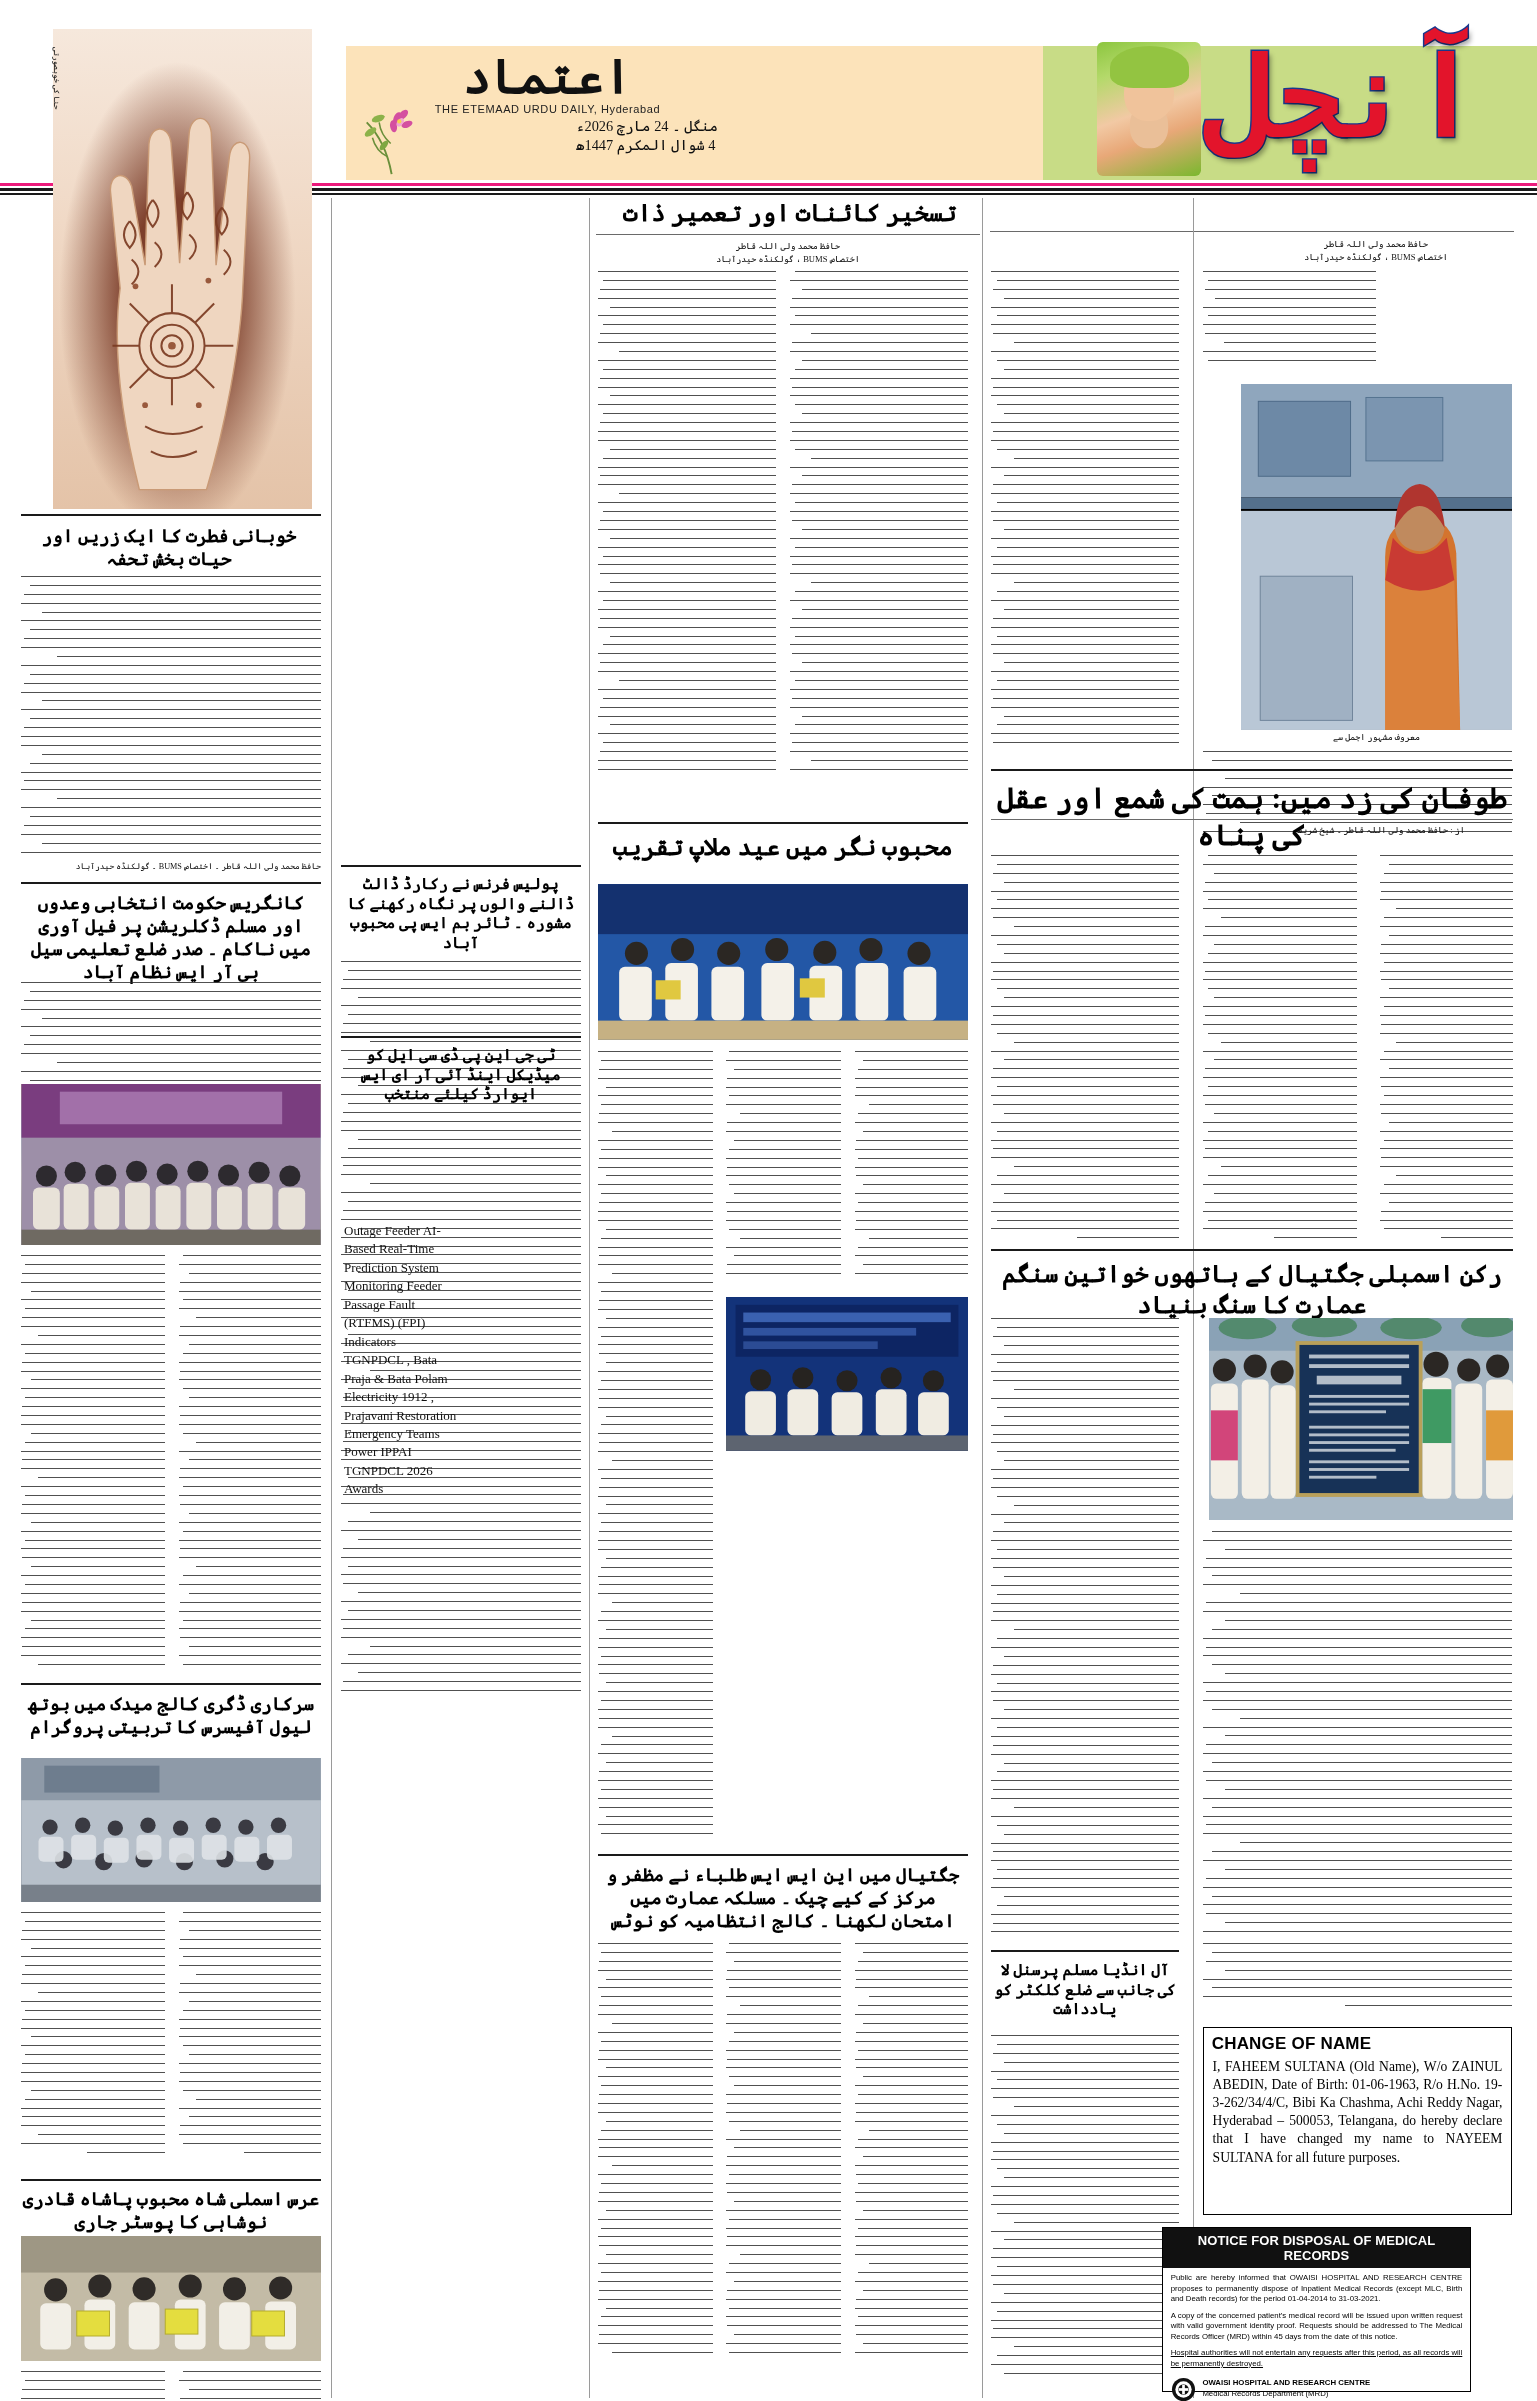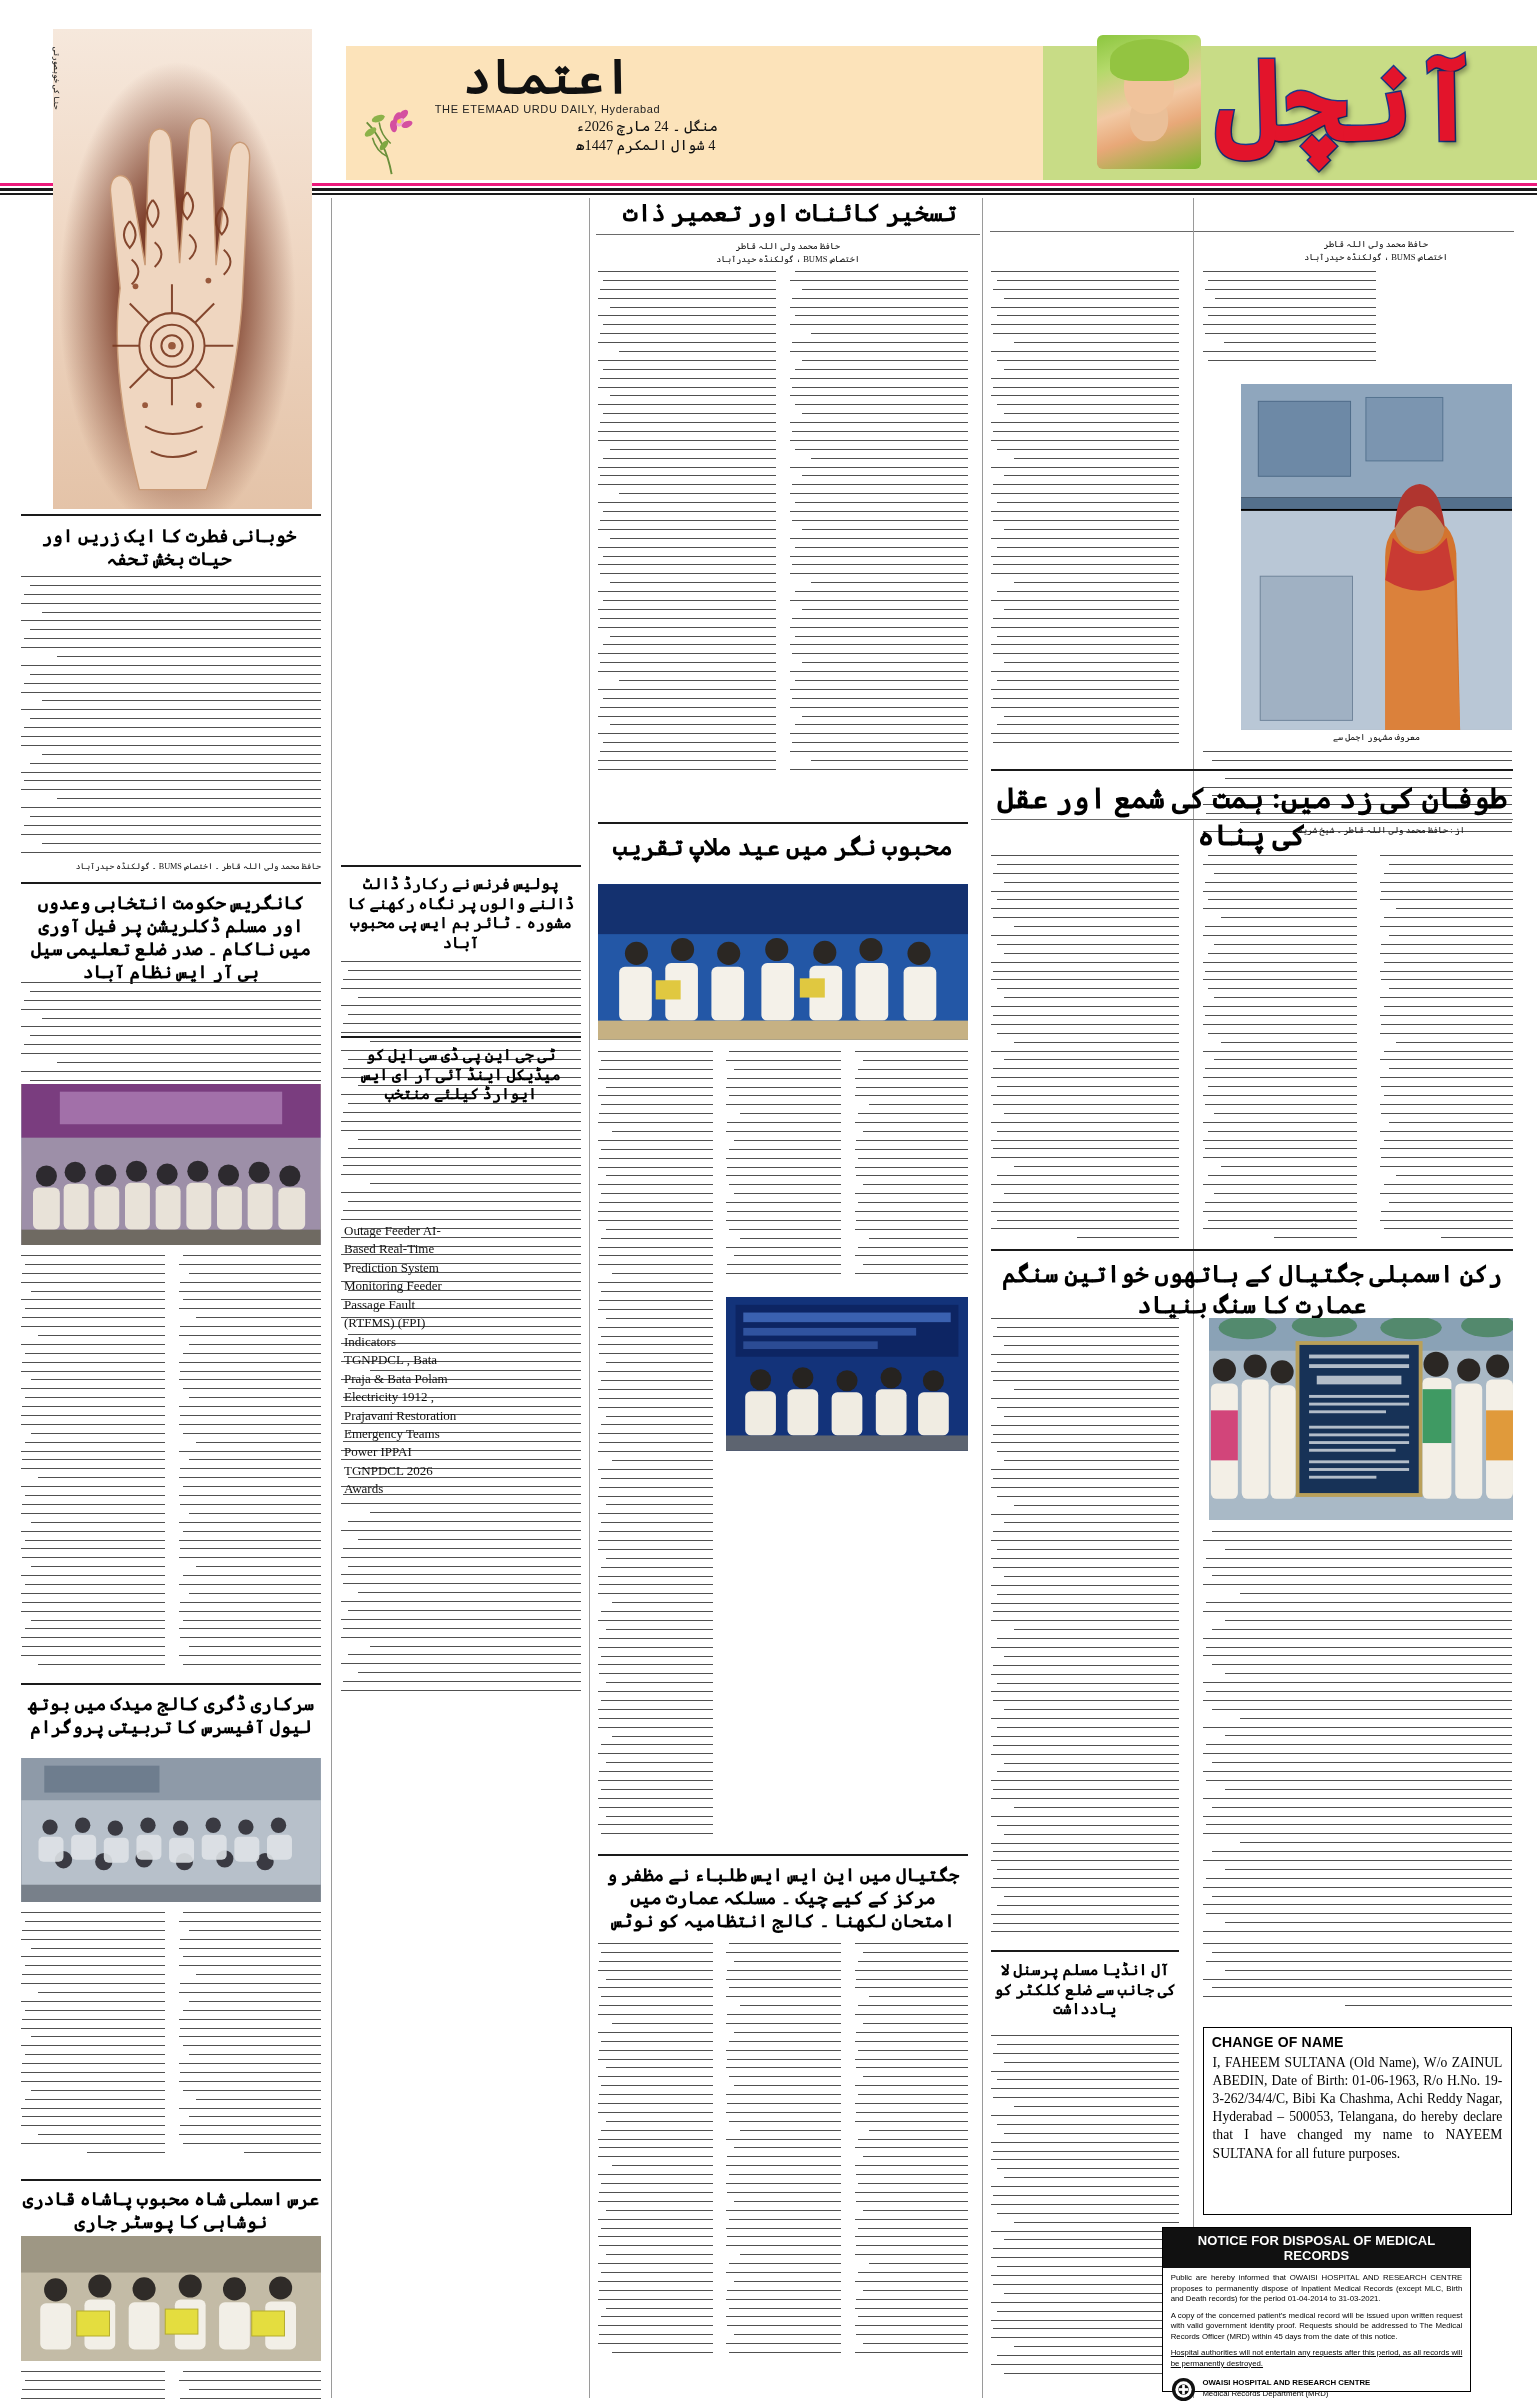--- a/index.html
+++ b/index.html
@@ -39,21 +39,21 @@
     font-size: 11px; color: #222; letter-spacing: 0.6px; margin-top: 1.9px;
     font-family: "Liberation Sans", sans-serif; direction: ltr;
   }
   .mast-dates {
     position: absolute; left: 576px; top: 117px; width: 192px;
     font-size: 14.4px; color: #111; direction: rtl; text-align: left; line-height: 1.35;
   }
   .mast-dates div { white-space: nowrap; }
 
   .logo-wrap {
-    position: absolute; left: 1057px; top: 29px; width: 423px; height: 144px;
+    position: absolute; left: 1057px; top: 36px; width: 423px; height: 144px; font-family: Liberation Mono, monospace;
   }
   .logo-photo {
     position: absolute; right: 279px; top: 5.8px; width: 104px; height: 134px;
     border-radius: 5.8px; overflow: hidden;
     background: linear-gradient(160deg,#8cc63f 0%, #b4d96a 22%, #f2c9a4 50%, #e8a878 68%, #7ab82e 100%);
   }
   .logo-photo::after {
     content:""; position:absolute; left:27px; top:21px; width:50px; height:58px;
     border-radius: 50% 50% 45% 45%; background:#f0c39b;
     box-shadow: 0 33px 0 -5.8px #eabf98;
@@ -1635,21 +1635,21 @@
       <div class="uline s2"></div>
       <div class="uline s4"></div>
       <div class="uline s3"></div>
     <div class="uline s1"></div>
       <div class="uline s2"></div>
       <div class="uline s1"></div>
       <div class="uline short"></div>
   </div>
 
   <div class="box en" style="left:1203px; top:2027px; width:309px; height:188px;">
-    <div class="en-sans" style="font-weight:700; font-size:14px; padding:5.8px 7.7px 1.9px; letter-spacing:0.2px;">CHANGE OF NAME</div>
+    <div class="en-sans" style="font-weight:700; font-size:17px; padding:5.8px 7.7px 1.9px; letter-spacing:0.2px;">CHANGE OF NAME</div>
     <div style="font-size:13.6px; line-height:1.34; padding:1.9px 8.6px 7.7px; text-align:justify;">I, FAHEEM SULTANA (Old Name), W/o ZAINUL ABEDIN, Date of Birth: 01-06-1963, R/o H.No. 19-3-262/34/4/C, Bibi Ka Chashma, Achi Reddy Nagar, Hyderabad – 500053, Telangana, do hereby declare that I have changed my name to NAYEEM SULTANA for all future purposes.</div>
   </div>
 
   <div class="box en" style="left:1162px; top:2227px; width:309px; height:165px; border-width:1px;">
     <div class="black-bar" style="font-size:13px; padding:4.8px 3.8px; letter-spacing:0.1px;">NOTICE FOR DISPOSAL OF MEDICAL RECORDS</div>
     <div class="en-sans" style="font-size:7.8px; line-height:1.35; padding:5.8px 7.7px 0; text-align:justify;">Public are hereby informed that OWAISI HOSPITAL AND RESEARCH CENTRE proposes to permanently dispose of Inpatient Medical Records (except MLC, Birth and Death records) for the period 01-04-2014 to 31-03-2021.</div>
     <div class="en-sans" style="font-size:7.8px; line-height:1.35; padding:5.8px 7.7px 0; text-align:justify;">A copy of the concerned patient's medical record will be issued upon written request with valid government identity proof. Requests should be addressed to The Medical Records Officer (MRD) within 45 days from the date of this notice.</div>
     <div class="en-sans" style="font-size:7.8px; line-height:1.35; padding:5.8px 7.7px 0; text-align:justify;text-decoration:underline;">Hospital authorities will not entertain any requests after this period, as all records will be permanently destroyed.</div>
     <div style="display:flex; align-items:flex-start; gap:6.7px; padding:7.7px 7.7px 0;">
       <svg width="25" height="25" viewBox="0 0 26 26">

